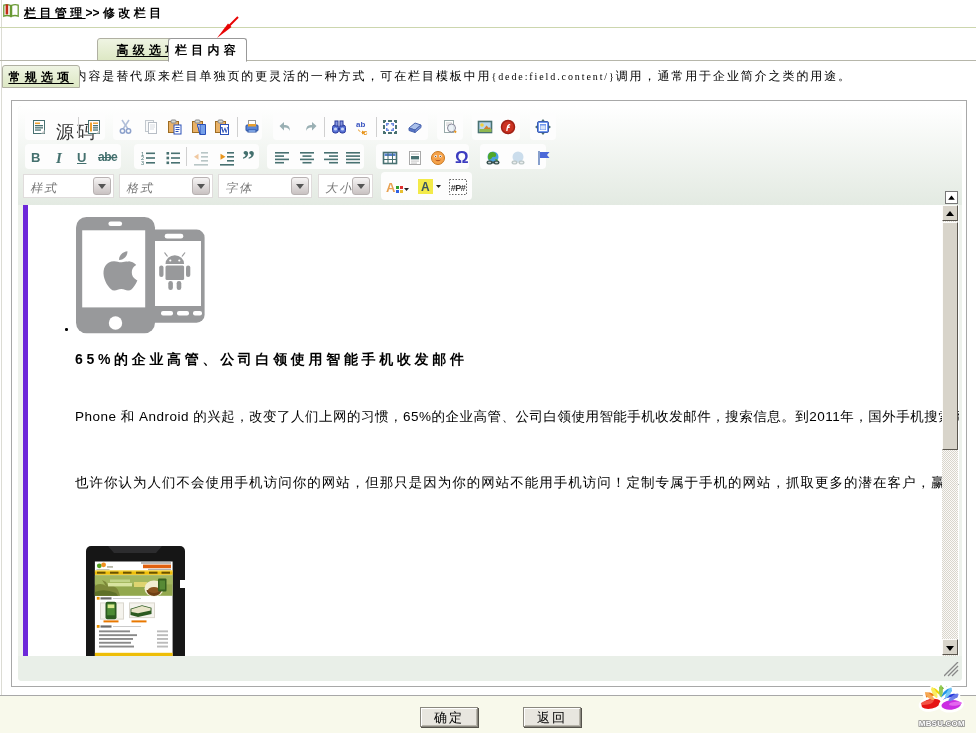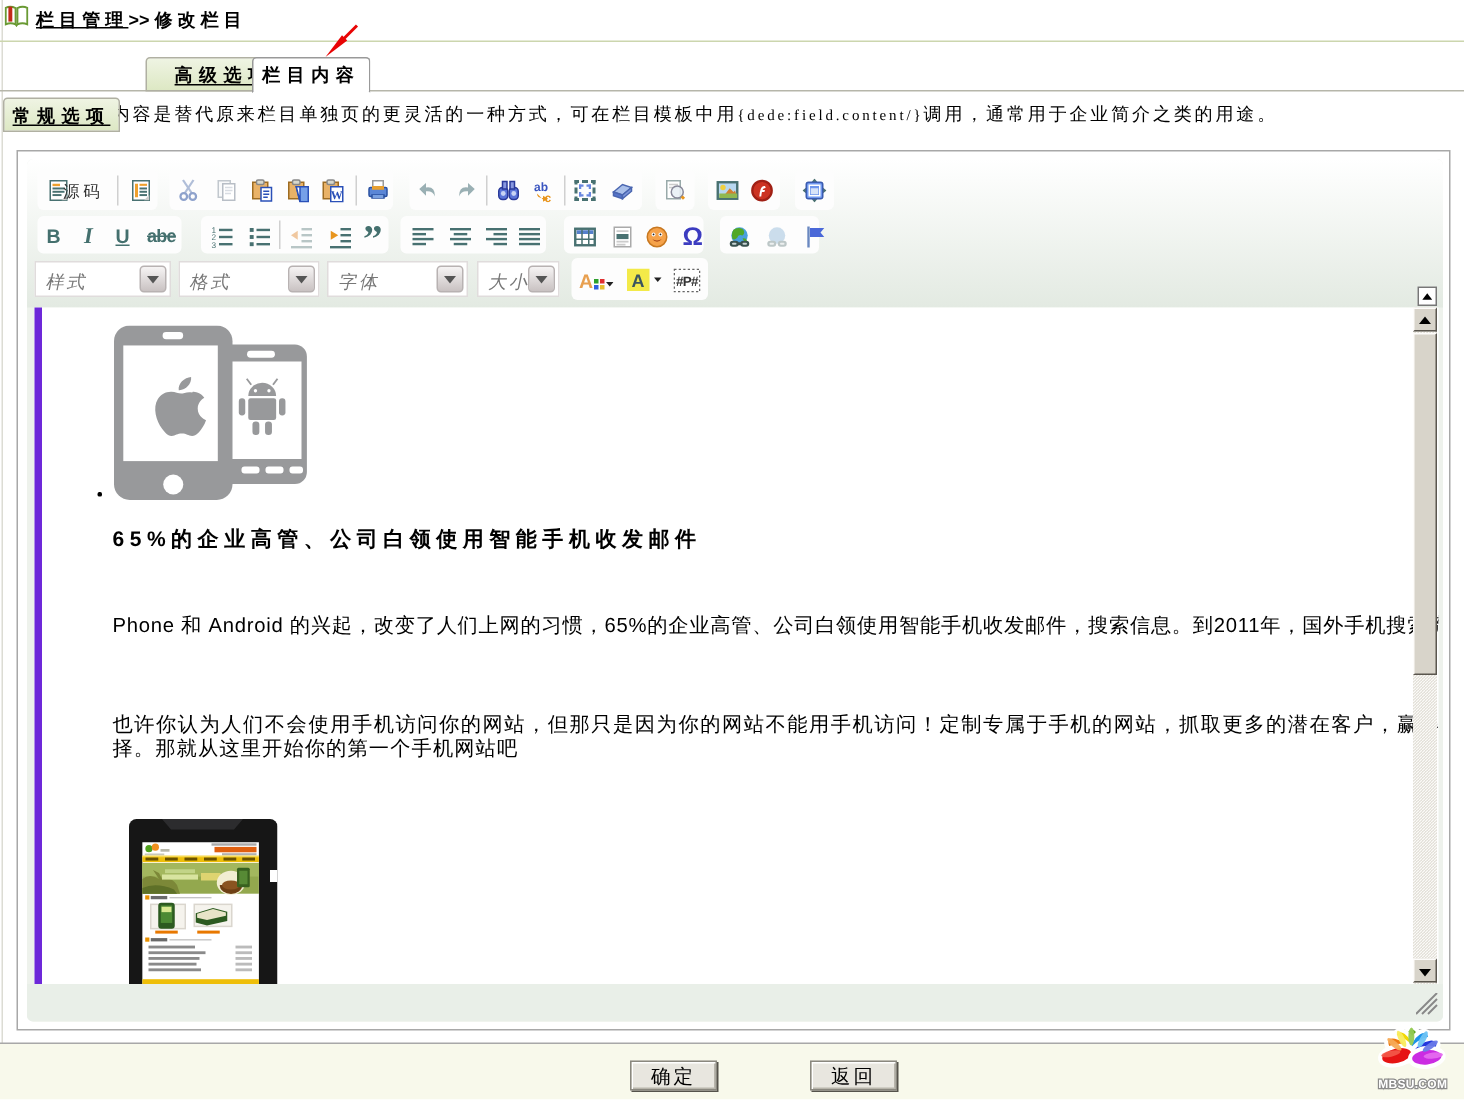--- a/index.html
+++ b/index.html
@@ -67,21 +67,21 @@
 
 #ebottom { left:0px; top:550px; width:944px; height:25px; background:#e9efe8; border-radius:0 0 4px 4px; }
 
 
 #pgline { left:0; top:695px; width:976px; height:1px; background:#a8a8a8; }
 #cream { left:0; top:696px; width:976px; height:37px; background:#f8f9eb; }
 .wbtn { top:707px; width:58px; height:20px; background:#e8e6df; font-size:13px; text-align:center;
   line-height:19px; letter-spacing:2px; color:#000; border:1px solid #8a887f;
   box-shadow:inset 1px 1px 0 #ffffff, inset -1px -1px 0 #b8b5ab, 1px 1px 0 #55534b; }
 #btn1 { left:420px; }
-#btn2 { left:540px; }
+#btn2 { left:523px; }
 </style>
 </head>
 <body>
 <div class="abs" id="leftline"></div>
 
 <svg class="abs" style="left:3px;top:3px" width="16" height="15" viewBox="0 0 16 15">
   <path d="M0.8 2.2 Q4 0.8 7.4 2.4 L7.4 13.2 Q4 11.8 0.8 13.2 Z" fill="#fff" stroke="#6a9a34" stroke-width="1.3"></path>
   <path d="M15.2 2.2 Q12 0.8 8.6 2.4 L8.6 13.2 Q12 11.8 15.2 13.2 Z" fill="#fff" stroke="#6a9a34" stroke-width="1.3"></path>
   <rect x="2.6" y="1.4" width="2.6" height="10" fill="#c22a18"></rect>
   <path d="M7.4 13.2 L8 14.2 L8.6 13.2" fill="none" stroke="#6a9a34" stroke-width="1"></path>
@@ -119,21 +119,21 @@
       <div class="pill r2" style="left:462px;width:66px"></div>
 
       <svg class="ic" style="left:13px;top:13px" viewBox="0 0 16 16">
         <rect x="2.5" y="1.5" width="11" height="13" fill="#fff" stroke="#487171"></rect>
         <path d="M10 14.5 L13.5 14.5 L13.5 11" fill="#ccc"></path>
         <rect x="4" y="3.5" width="5" height="1.6" fill="#efa02d"></rect>
         <rect x="4" y="6" width="8" height="1.3" fill="#487171"></rect>
         <rect x="4" y="8.2" width="8" height="1.3" fill="#487171"></rect>
         <rect x="4" y="10.4" width="6" height="1.3" fill="#487171"></rect>
       </svg>
-      <div class="abs" style="left:24px;top:14px;font-size:11px;color:#333;width:34px;letter-spacing:2.5px;white-space:nowrap">源码</div>
+      <div class="abs" style="left:38px;top:14px;font-size:18px;color:#333;width:34px;letter-spacing:2.5px;white-space:nowrap">源码</div>
       <div class="sep" style="left:60px;top:11px;height:20px"></div>
       <svg class="ic" style="left:68px;top:13px" viewBox="0 0 16 16">
         <rect x="2.5" y="1.5" width="11" height="13" fill="#fff" stroke="#487171"></rect>
         <path d="M10 14.5 L13.5 14.5 L13.5 11" fill="#ccc"></path>
         <rect x="4" y="3.5" width="2" height="9" fill="#efa02d"></rect>
         <rect x="7" y="3.5" width="5" height="1.4" fill="#efa02d"></rect>
         <rect x="7" y="6" width="5" height="1.3" fill="#487171"></rect>
         <rect x="7" y="8.2" width="5" height="1.3" fill="#487171"></rect>
         <rect x="7" y="10.4" width="5" height="1.3" fill="#487171"></rect>
       </svg>
@@ -465,21 +465,20 @@
         <rect x="32.4" y="4.4" width="13.7" height="4.7" rx="2.3" fill="#fff"></rect>
         <circle cx="39.5" cy="106" r="6.7" fill="#fff"></circle>
         <g fill="#98999b" transform="translate(23,34)scale(1.42,1.32)">
           <path d="M18.5 4.8 c 1 -1.2 1.7 -2.9 1.5 -4.6 c -1.5 0.1 -3.2 1 -4.3 2.2 c -0.9 1.1 -1.8 2.8 -1.5 4.5 c 1.6 0.1 3.2 -0.8 4.3 -2.1 z"></path>
           <path d="M20.5 8.1 c -2.2 -0.6 -4.1 0.5 -5.2 0.5 c -1.2 0 -2.9 -1 -4.8 -0.9 c -2.5 0 -4.8 1.4 -6.1 3.7 c -2.6 4.5 -0.7 11.2 1.9 14.9 c 1.2 1.8 2.7 3.8 4.6 3.7 c 1.8 -0.1 2.6 -1.2 4.8 -1.2 c 2.2 0 2.9 1.2 4.8 1.2 c 2 0 3.3 -1.8 4.5 -3.7 c 1.4 -2.1 2 -4.1 2 -4.2 c 0 0 -3.9 -1.5 -3.9 -5.9 c 0 -3.7 3 -5.4 3.1 -5.5 c -1.7 -2.6 -4.4 -2.9 -5.4 -3 z"></path>
         </g>
       </svg>
       <div class="abs tln" id="hd1" style="top:146px;font-size:14px;font-weight:bold;letter-spacing:3.68px">65%的企业高管、公司白领使用智能手机收发邮件</div>
       <div class="abs tln" id="p1a" style="top:203px">Phone 和 Android 的兴起，改变了人们上网的习惯，65%的企业高管、公司白领使用智能手机收发邮件，搜索信息。到2011年，国外手机搜索流量超过</div>
       <div class="abs tln" id="p2a" style="top:269px">也许你认为人们不会使用手机访问你的网站，但那只是因为你的网站不能用手机访问！定制专属于手机的网站，抓取更多的潜在客户，赢得更多客户的选</div>
-      <div class="abs tln" id="p2b" style="top:285px">择。那就从这里开始你的第一个手机网站吧</div>
 
       <svg class="abs" style="left:58px;top:341px" width="99" height="110" viewBox="0 0 99 110">
         <path d="M0 5 a5 5 0 0 1 5 -5 L94 0 a5 5 0 0 1 5 5 L99 110 L0 110 Z" fill="#161616"></path>
         <path d="M22 0 L76 0 L70 7 L28 7 Z" fill="#2c2c2e"></path>
         <rect x="8.9" y="15.5" width="77.7" height="94.5" fill="#fff"></rect>
 
         <circle cx="13.3" cy="19.8" r="2.4" fill="#4fa01c"></circle>
           <circle cx="17.6" cy="18.8" r="2.4" fill="#f09020"></circle>
         <rect x="21" y="20" width="6" height="1.8" fill="#b8b8a8"></rect>
         <rect x="10.5" y="23" width="13" height="1.2" fill="#c8c8b8"></rect>

